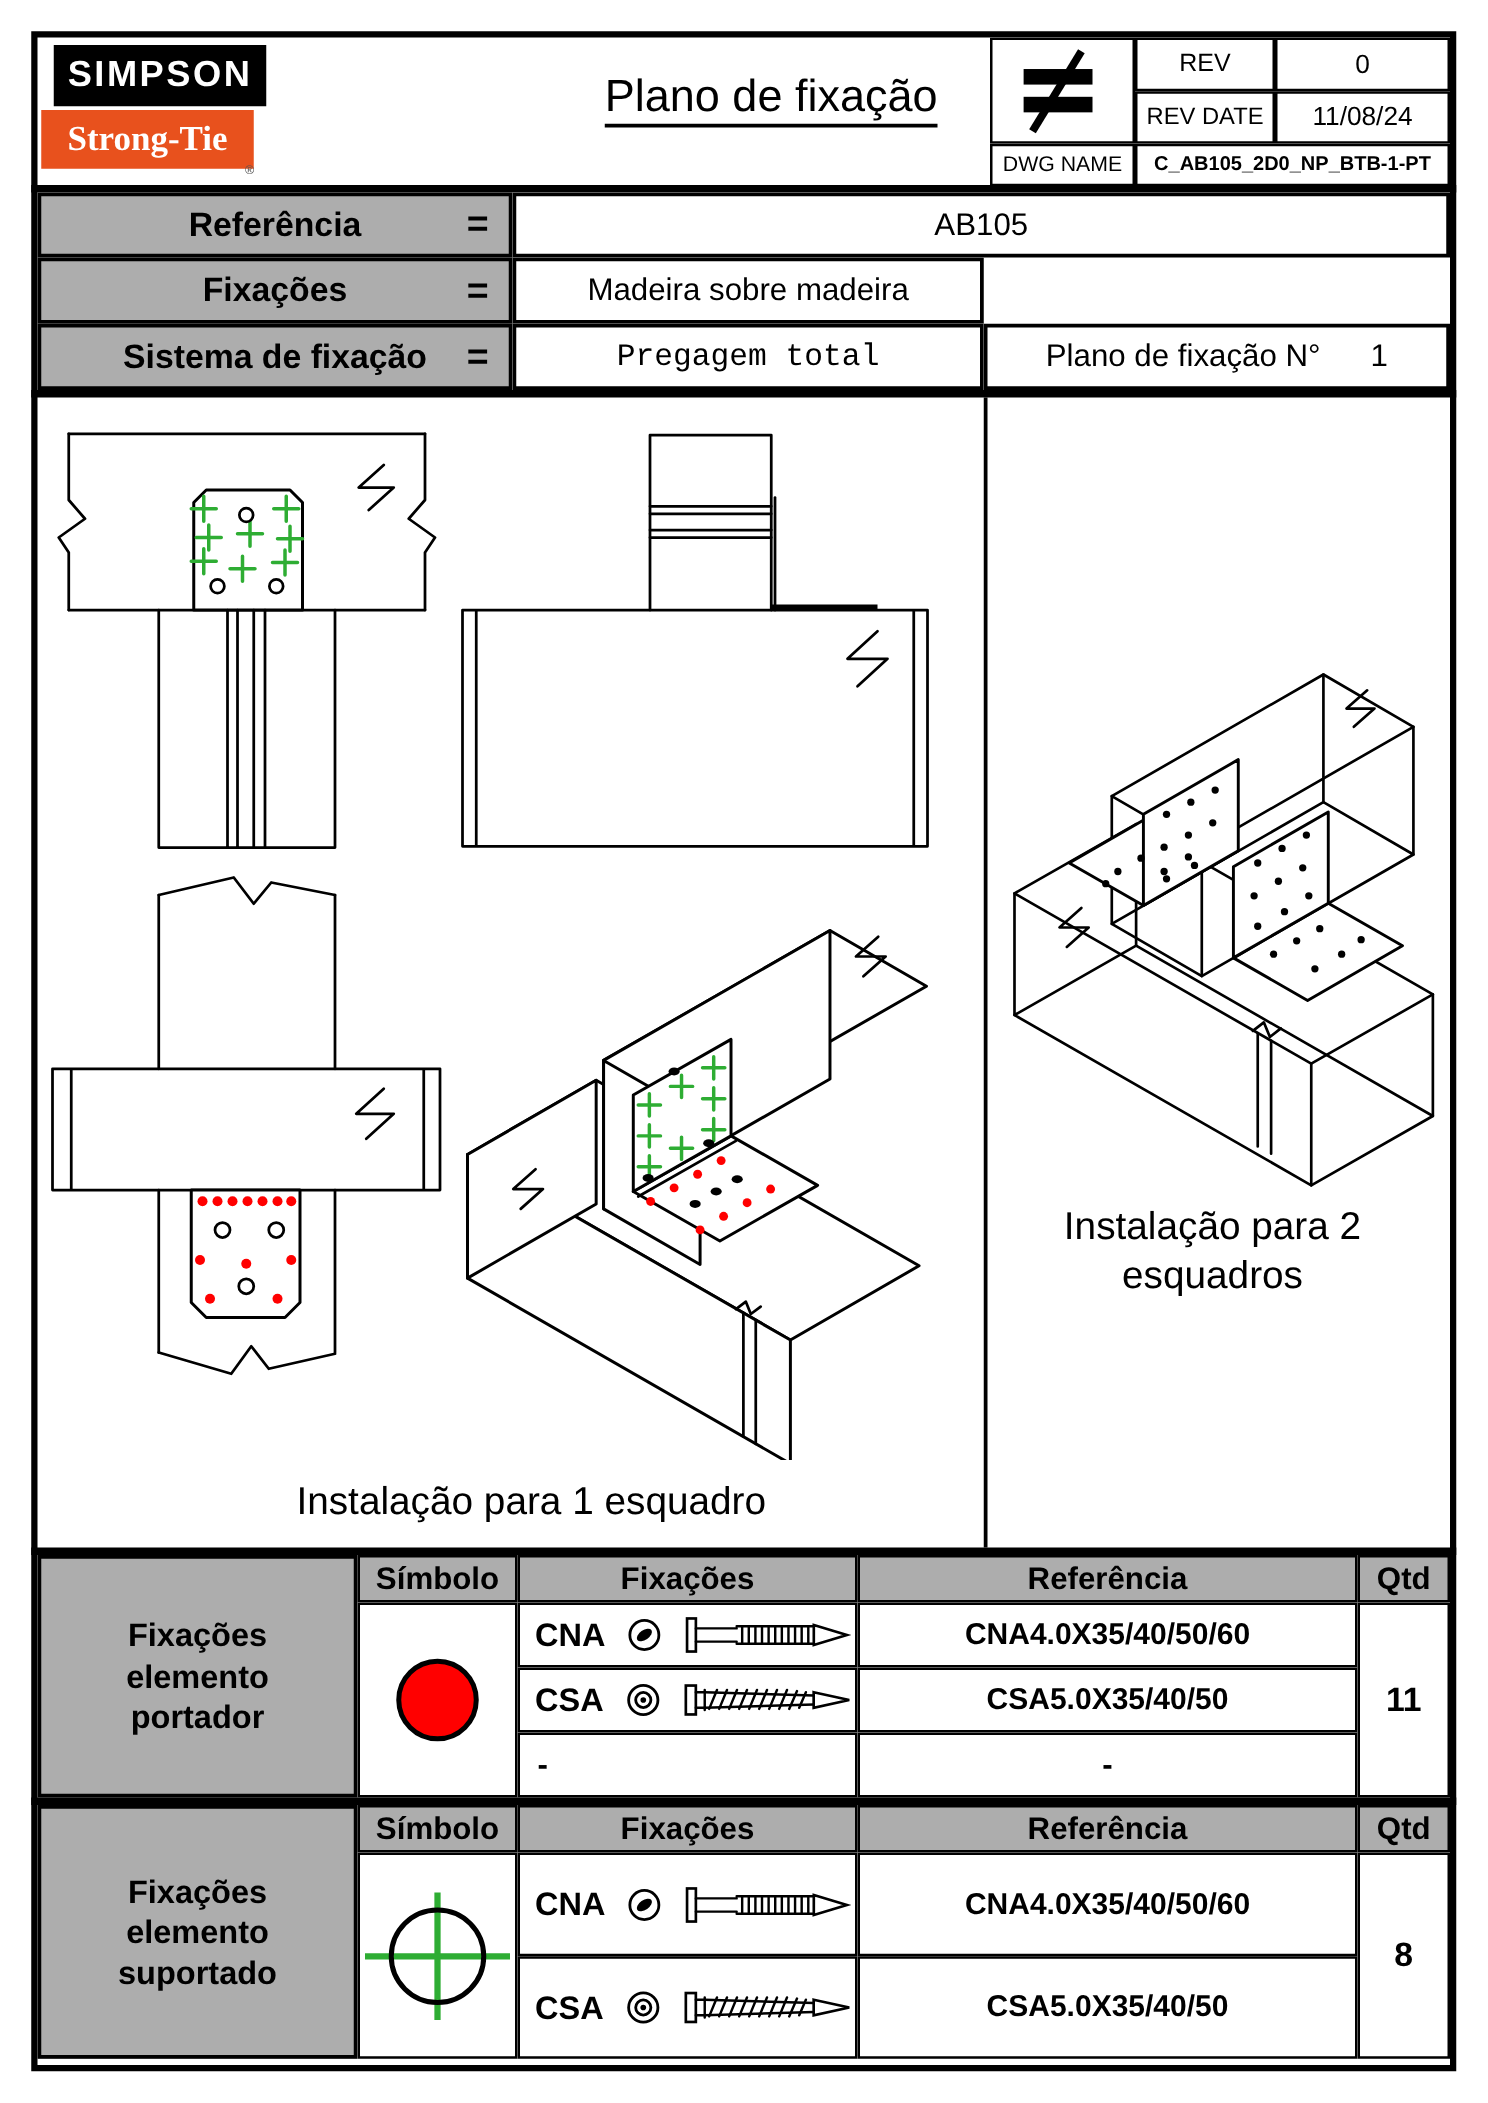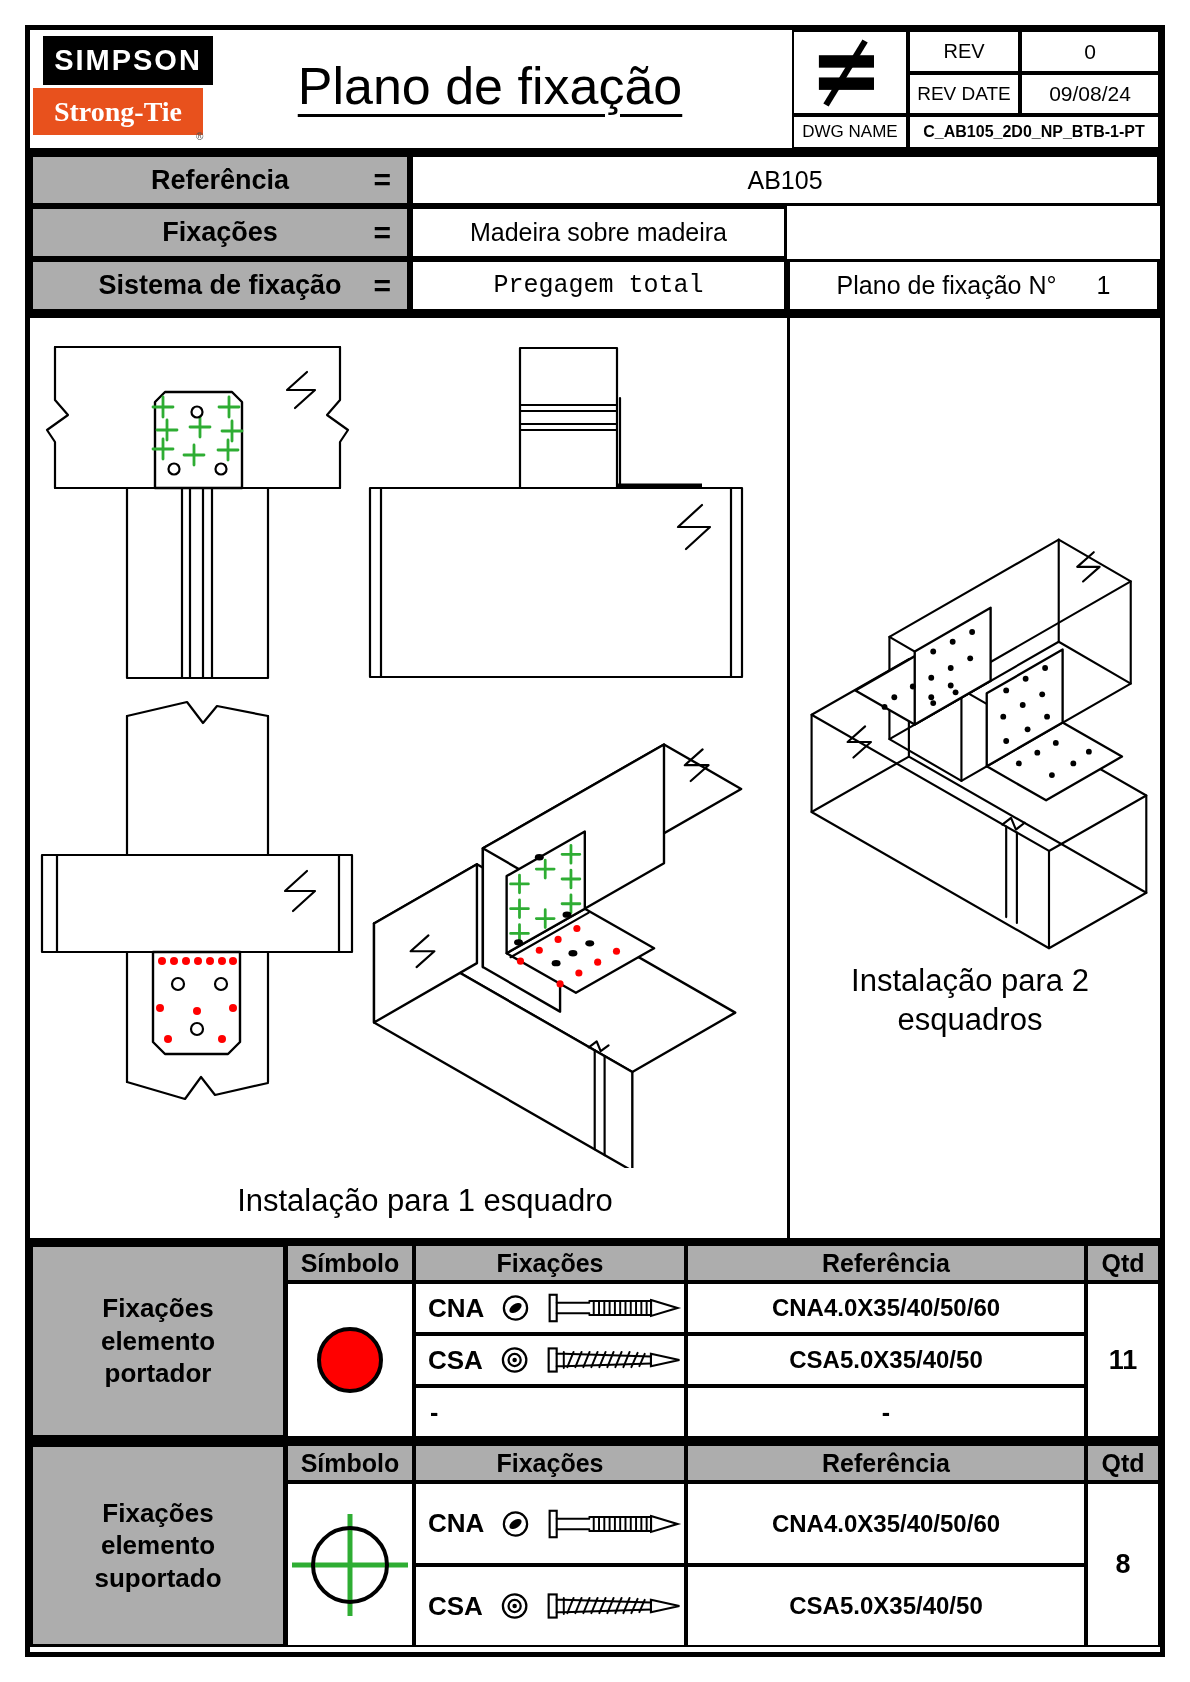--- a/index.html
+++ b/index.html
@@ -15,22 +15,22 @@
         font-size:25px;text-align:center;}
   .cell.gray{background:#ADADAD;font-weight:bold;}
   .cell.b{font-weight:bold;}
   .logo-black{position:absolute;left:33px;top:36px;width:170px;height:49px;background:#000;
               display:flex;align-items:center;justify-content:center;color:#fff;
               font-weight:bold;font-size:29px;letter-spacing:2px;margin-left:10px;}
   .logo-orange{position:absolute;left:33px;top:88px;width:170px;height:47px;background:#E8511D;
                display:flex;align-items:center;justify-content:center;color:#fff;
                font-weight:bold;font-size:28px;font-family:"Liberation Serif",serif;}
   .logo-reg{position:absolute;left:196px;top:131px;font-size:10px;color:#555;}
-  .title{position:absolute;left:230px;top:56px;width:520px;text-align:center;
-         font-size:52px;text-decoration:underline;text-underline-offset:10px;
+  .title{position:absolute;left:230px;top:56px;width:520px;text-align:right;
+         font-size:36px;text-decoration:underline;text-underline-offset:10px;
          text-decoration-thickness:3px;}
   .eq{position:absolute;right:16px;font-weight:bold;font-size:30px;}
   .capt{position:absolute;font-size:31px;text-align:center;line-height:1.25;}
   .fixrow{justify-content:space-between;padding-left:12px;gap:16px;font-weight:bold;font-size:26px;}
   .group-label{width:200px;line-height:1.25;font-size:26px;}
   svg{display:block;}
   .ln{fill:none;stroke:#000;stroke-width:2.2;stroke-linejoin:round;stroke-linecap:round;}
   .lnw{fill:#fff;stroke:#000;stroke-width:2.4;stroke-linejoin:round;}
   .gc{fill:none;stroke:#2EAD33;stroke-width:2.8;stroke-linecap:round;}
   .rd{fill:#FF0000;stroke:none;}
@@ -57,21 +57,21 @@
   <div class="cell" style="left:792px;top:30px;width:116px;height:85px;">
     <svg width="80" height="72" viewBox="0 0 90 80">
       <rect x="10" y="20" width="62" height="14" fill="#000"></rect>
       <rect x="10" y="45" width="62" height="14" fill="#000"></rect>
       <line x1="62" y1="4" x2="18" y2="76" stroke="#000" stroke-width="7"></line>
     </svg>
   </div>
   <div class="cell" style="left:908px;top:30px;width:112px;height:43px;font-size:20px;">REV</div>
   <div class="cell" style="left:1020px;top:30px;width:140px;height:43px;font-size:21px;">0</div>
   <div class="cell" style="left:908px;top:73px;width:112px;height:42px;font-size:19px;">REV DATE</div>
-  <div class="cell" style="left:1020px;top:73px;width:140px;height:42px;font-size:21px;">09/08/24</div>
+  <div class="cell" style="left:1020px;top:73px;width:140px;height:42px;font-size:21px;">11/08/24</div>
   <div class="cell" style="left:792px;top:115px;width:116px;height:34px;font-size:17px;">DWG NAME</div>
   <div class="cell b" style="left:908px;top:115px;width:252px;height:34px;font-size:16px;">C_AB105_2D0_NP_BTB-1-PT</div>
 
   <div class="hline" style="left:25px;top:148px;width:1140px;height:6px;"></div>
 
   <div class="cell gray" style="left:30px;top:154px;width:380px;height:52px;border-width:3px;font-size:27px;">
     <span>Referência</span>
     <span class="eq">=</span>
   </div>
   <div class="cell" style="left:410px;top:154px;width:750px;height:52px;border-width:3px;">AB105</div>

